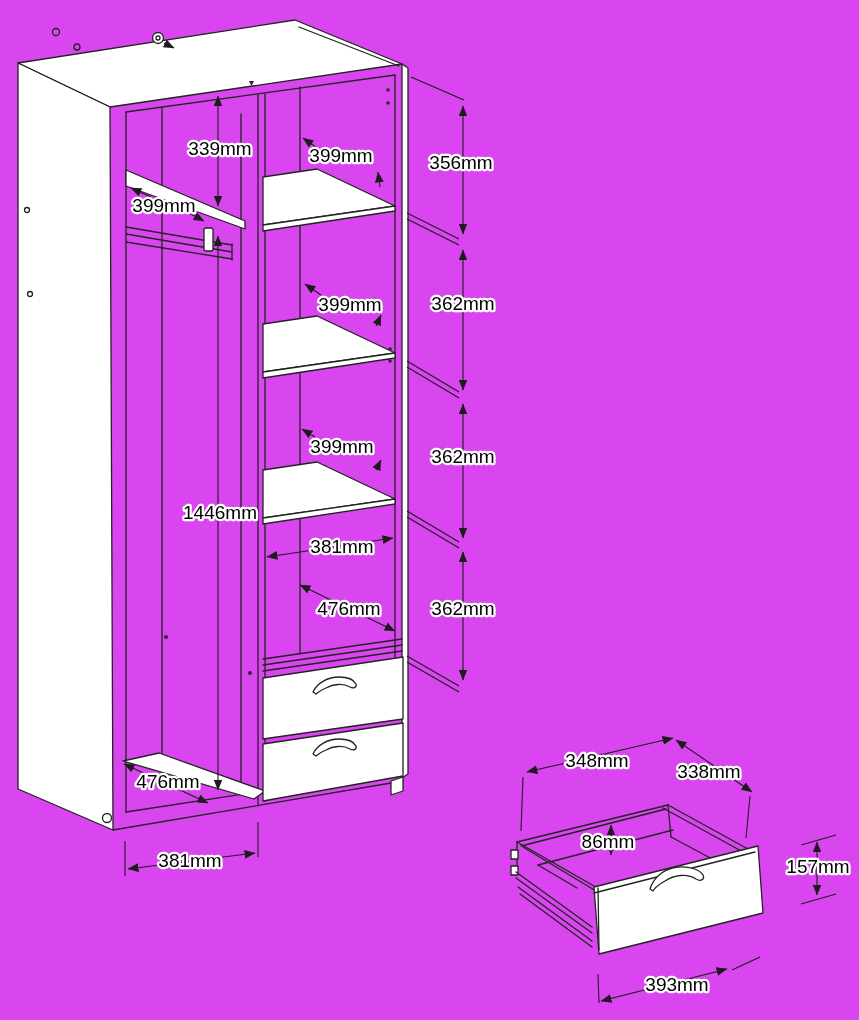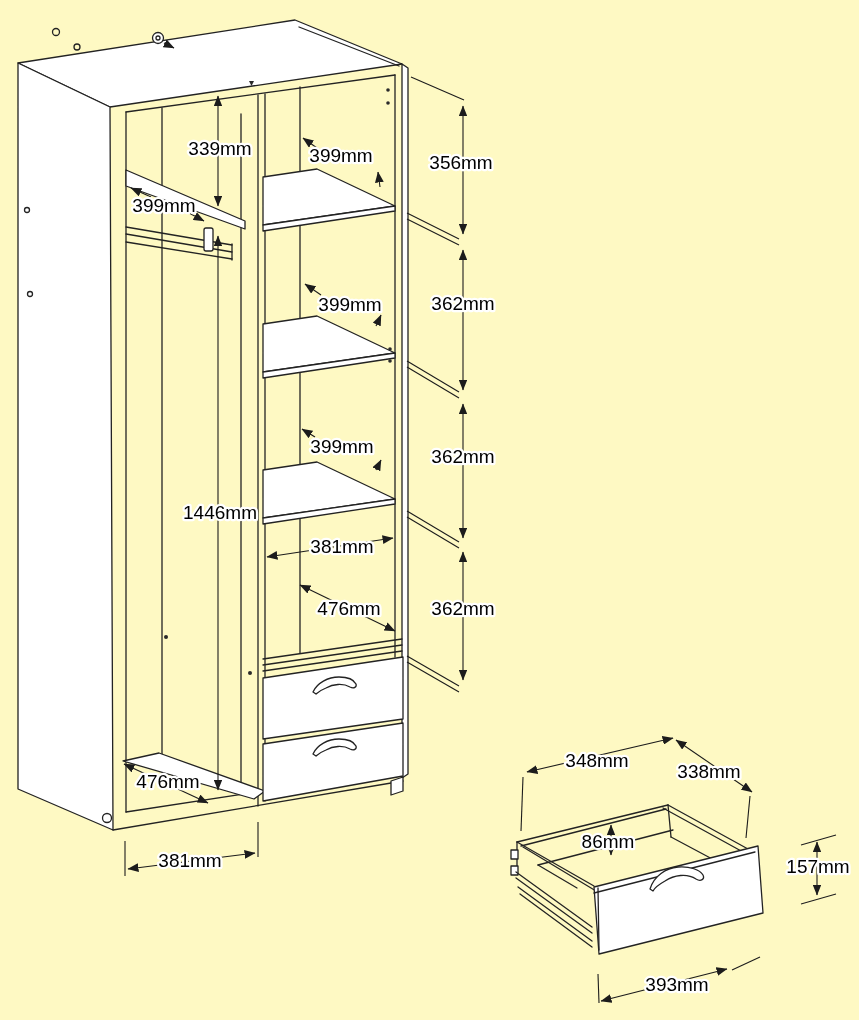--- a/index.html
+++ b/index.html
@@ -1,16 +1,16 @@
 <!DOCTYPE html>
 <html><head>
 <meta charset="utf-8">
 <style>
   html,body{margin:0;padding:0;background:#e9e9e9;}
-  .canvas{position:relative;width:859px;height:1020px;background:#fef9c3;overflow:hidden;
+  .canvas{position:relative;width:859px;height:1020px;background:#d946ef;overflow:hidden;
           font-family:"Liberation Sans",sans-serif;text-decoration:underline;}
   svg{position:absolute;left:0;top:0;}
   .st{stroke:#232323;stroke-width:1.3;fill:none;stroke-linecap:round;}
   .face{stroke:#232323;stroke-width:1.3;fill:#ffffff;stroke-linejoin:round;}
   .dim{stroke:#1c1c1c;stroke-width:1.1;fill:none;}
   .dot{fill:#2a2a2a;stroke:none;}
   text.lbl{font-size:19px;fill:#000;stroke:#fff;stroke-width:4.5;paint-order:stroke;
            stroke-linejoin:round;text-anchor:middle;font-family:"Liberation Sans",sans-serif;}
 </style>
 </head>

